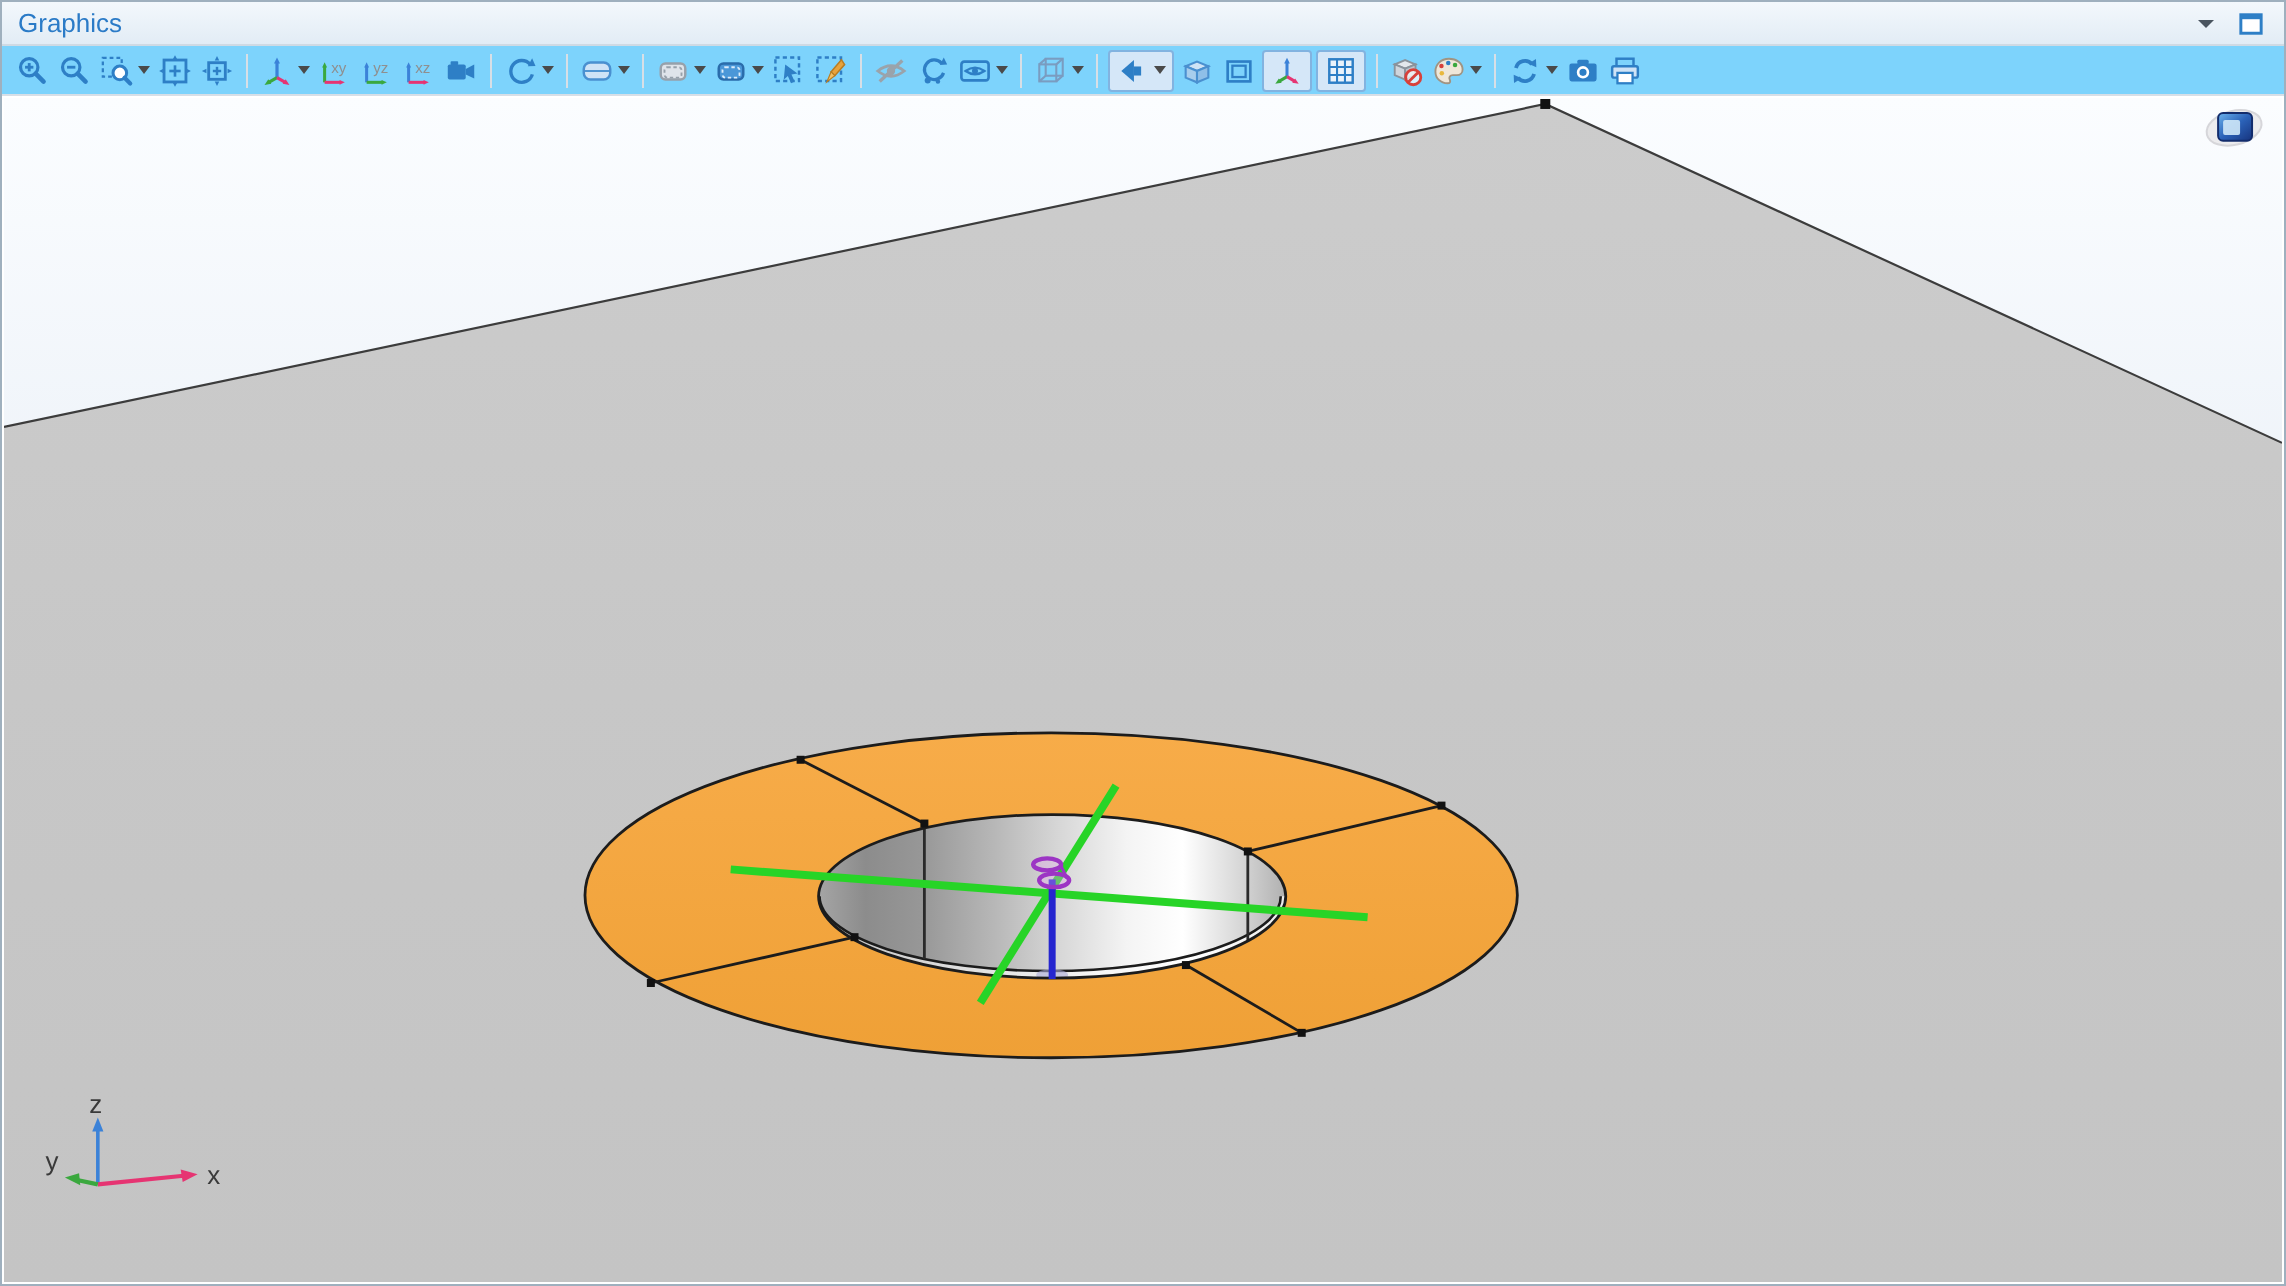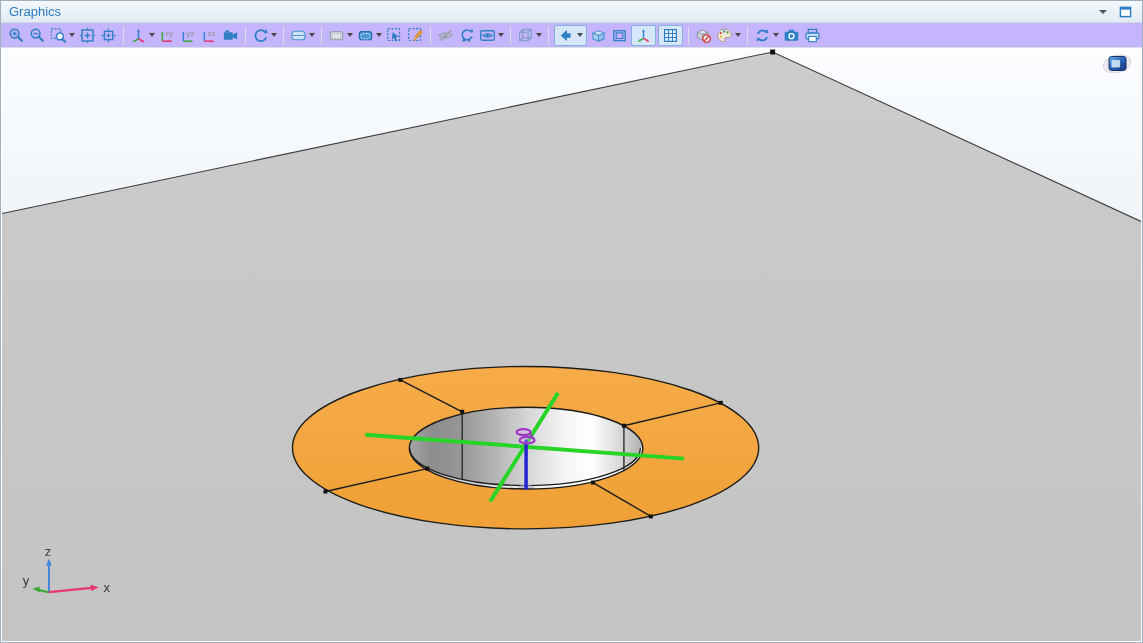--- a/index.html
+++ b/index.html
@@ -2,21 +2,21 @@
 <html><head>
 <meta charset="utf-8">
 <style>
   html,body{margin:0;padding:0;background:#e8e8e8;font-family:"Liberation Sans",sans-serif;}
   .window{position:relative;width:1143px;height:643px;background:#fff;border:1px solid #9fb0be;box-sizing:border-box;overflow:hidden;}
   .titlebar{height:22px;display:flex;align-items:center;background:linear-gradient(#f3f8fc,#e2ecf5);border-bottom:1px solid #cfdae4;padding:0 8px;box-sizing:border-box;}
   .titlebar .title{color:#2b7bc7;font-size:13px;line-height:22px;}
   .titlebar .spacer{flex:1;}
   .tb-caret{width:0;height:0;border-left:4px solid transparent;border-right:4px solid transparent;border-top:4.5px solid #4a5560;margin-right:12px;cursor:pointer;}
   .float-ico{width:13px;height:12px;margin-right:2px;cursor:pointer;}
-  .toolbar{height:25px;display:flex;align-items:center;background:#c4b5fd;border-bottom:1px solid #d7dfe7;padding:0 5px;box-sizing:border-box;}
+  .toolbar{height:25px;display:flex;align-items:center;background:#7dd3fc;border-bottom:1px solid #d7dfe7;padding:0 5px;box-sizing:border-box;}
   .tbtn{width:21px;height:22px;display:flex;align-items:center;justify-content:center;cursor:pointer;flex:0 0 auto;}
   .tbtn svg{width:17px;height:17px;display:block;}
   .caret{width:0;height:0;border-left:3.5px solid transparent;border-right:3.5px solid transparent;border-top:4px solid #4a4a4a;margin:0 2px 0 0;cursor:pointer;flex:0 0 auto;}
   .sep{width:1px;height:17px;background:#d8dfe6;margin:0 4px;flex:0 0 auto;}
   .abox{display:flex;align-items:center;border:1px solid #82b3e0;background:#d5e7f8;border-radius:2px;height:21px;padding:0 1px;margin:0 1px;box-sizing:border-box;flex:0 0 auto;}
   .canvas{position:absolute;left:1px;right:1px;top:48px;bottom:1px;}
   .canvas svg{display:block;width:100%;height:100%;}
   text{font-family:"Liberation Sans",sans-serif;}
 </style>
 </head>

